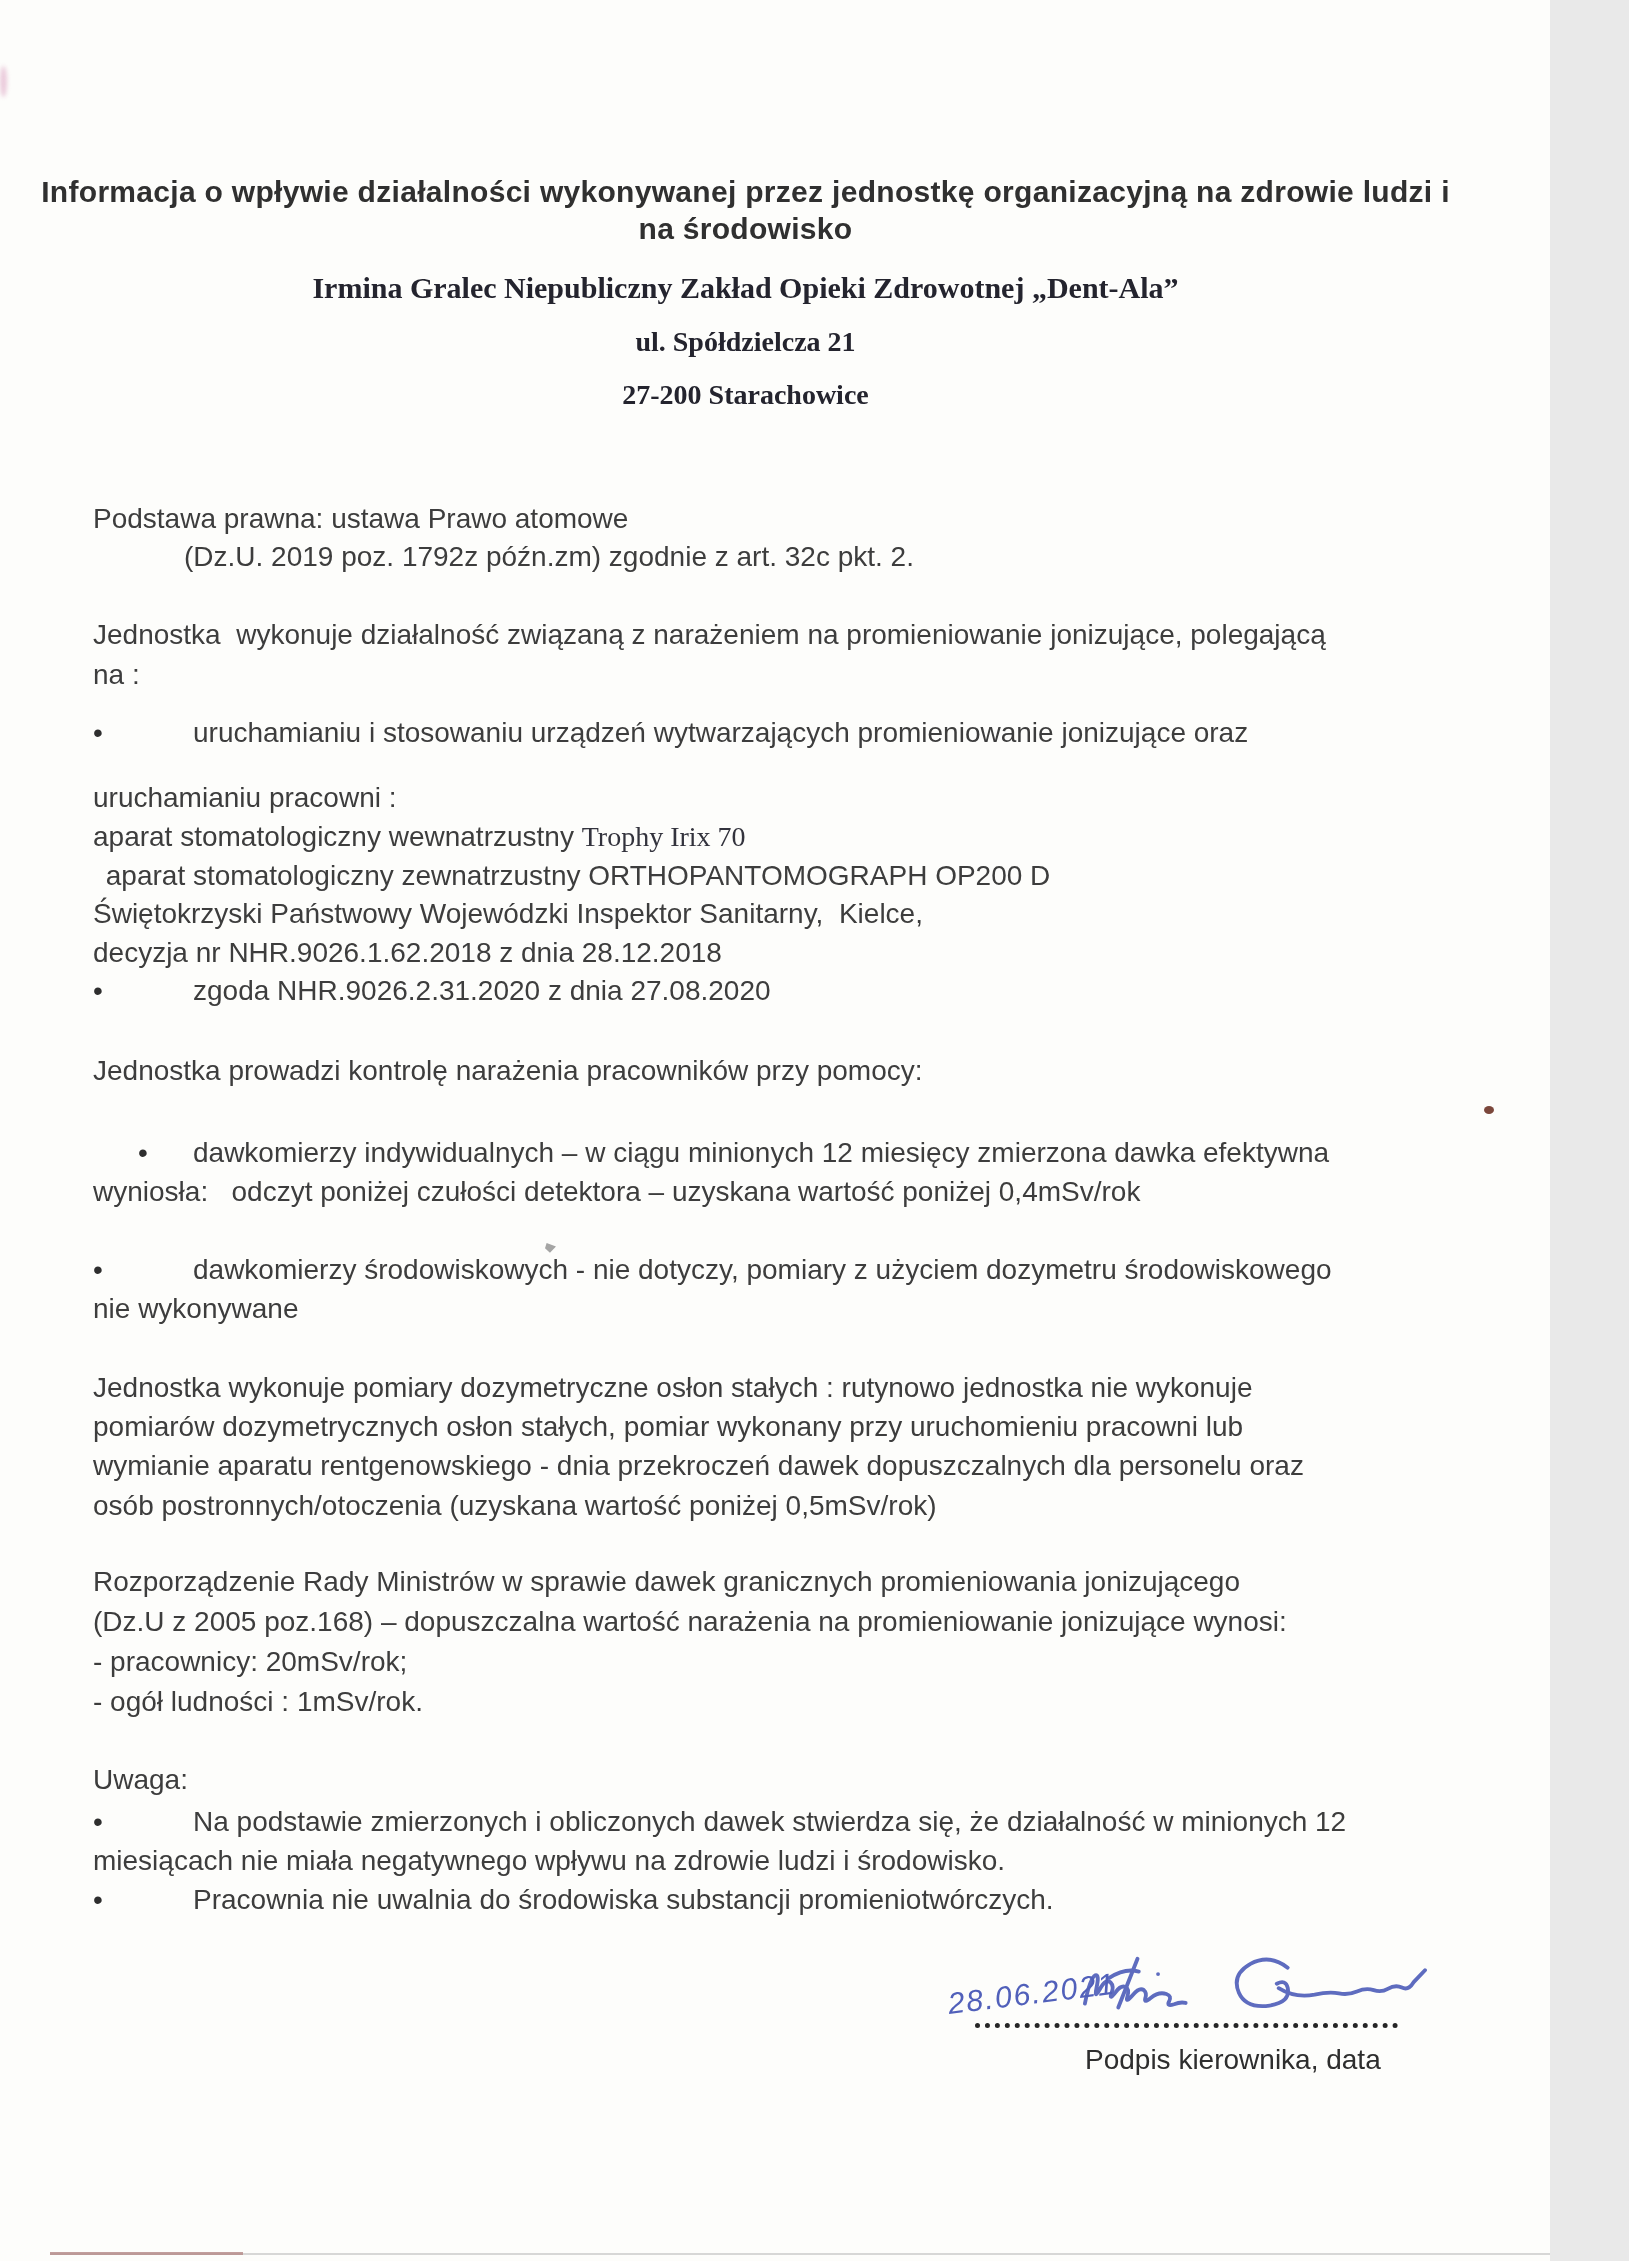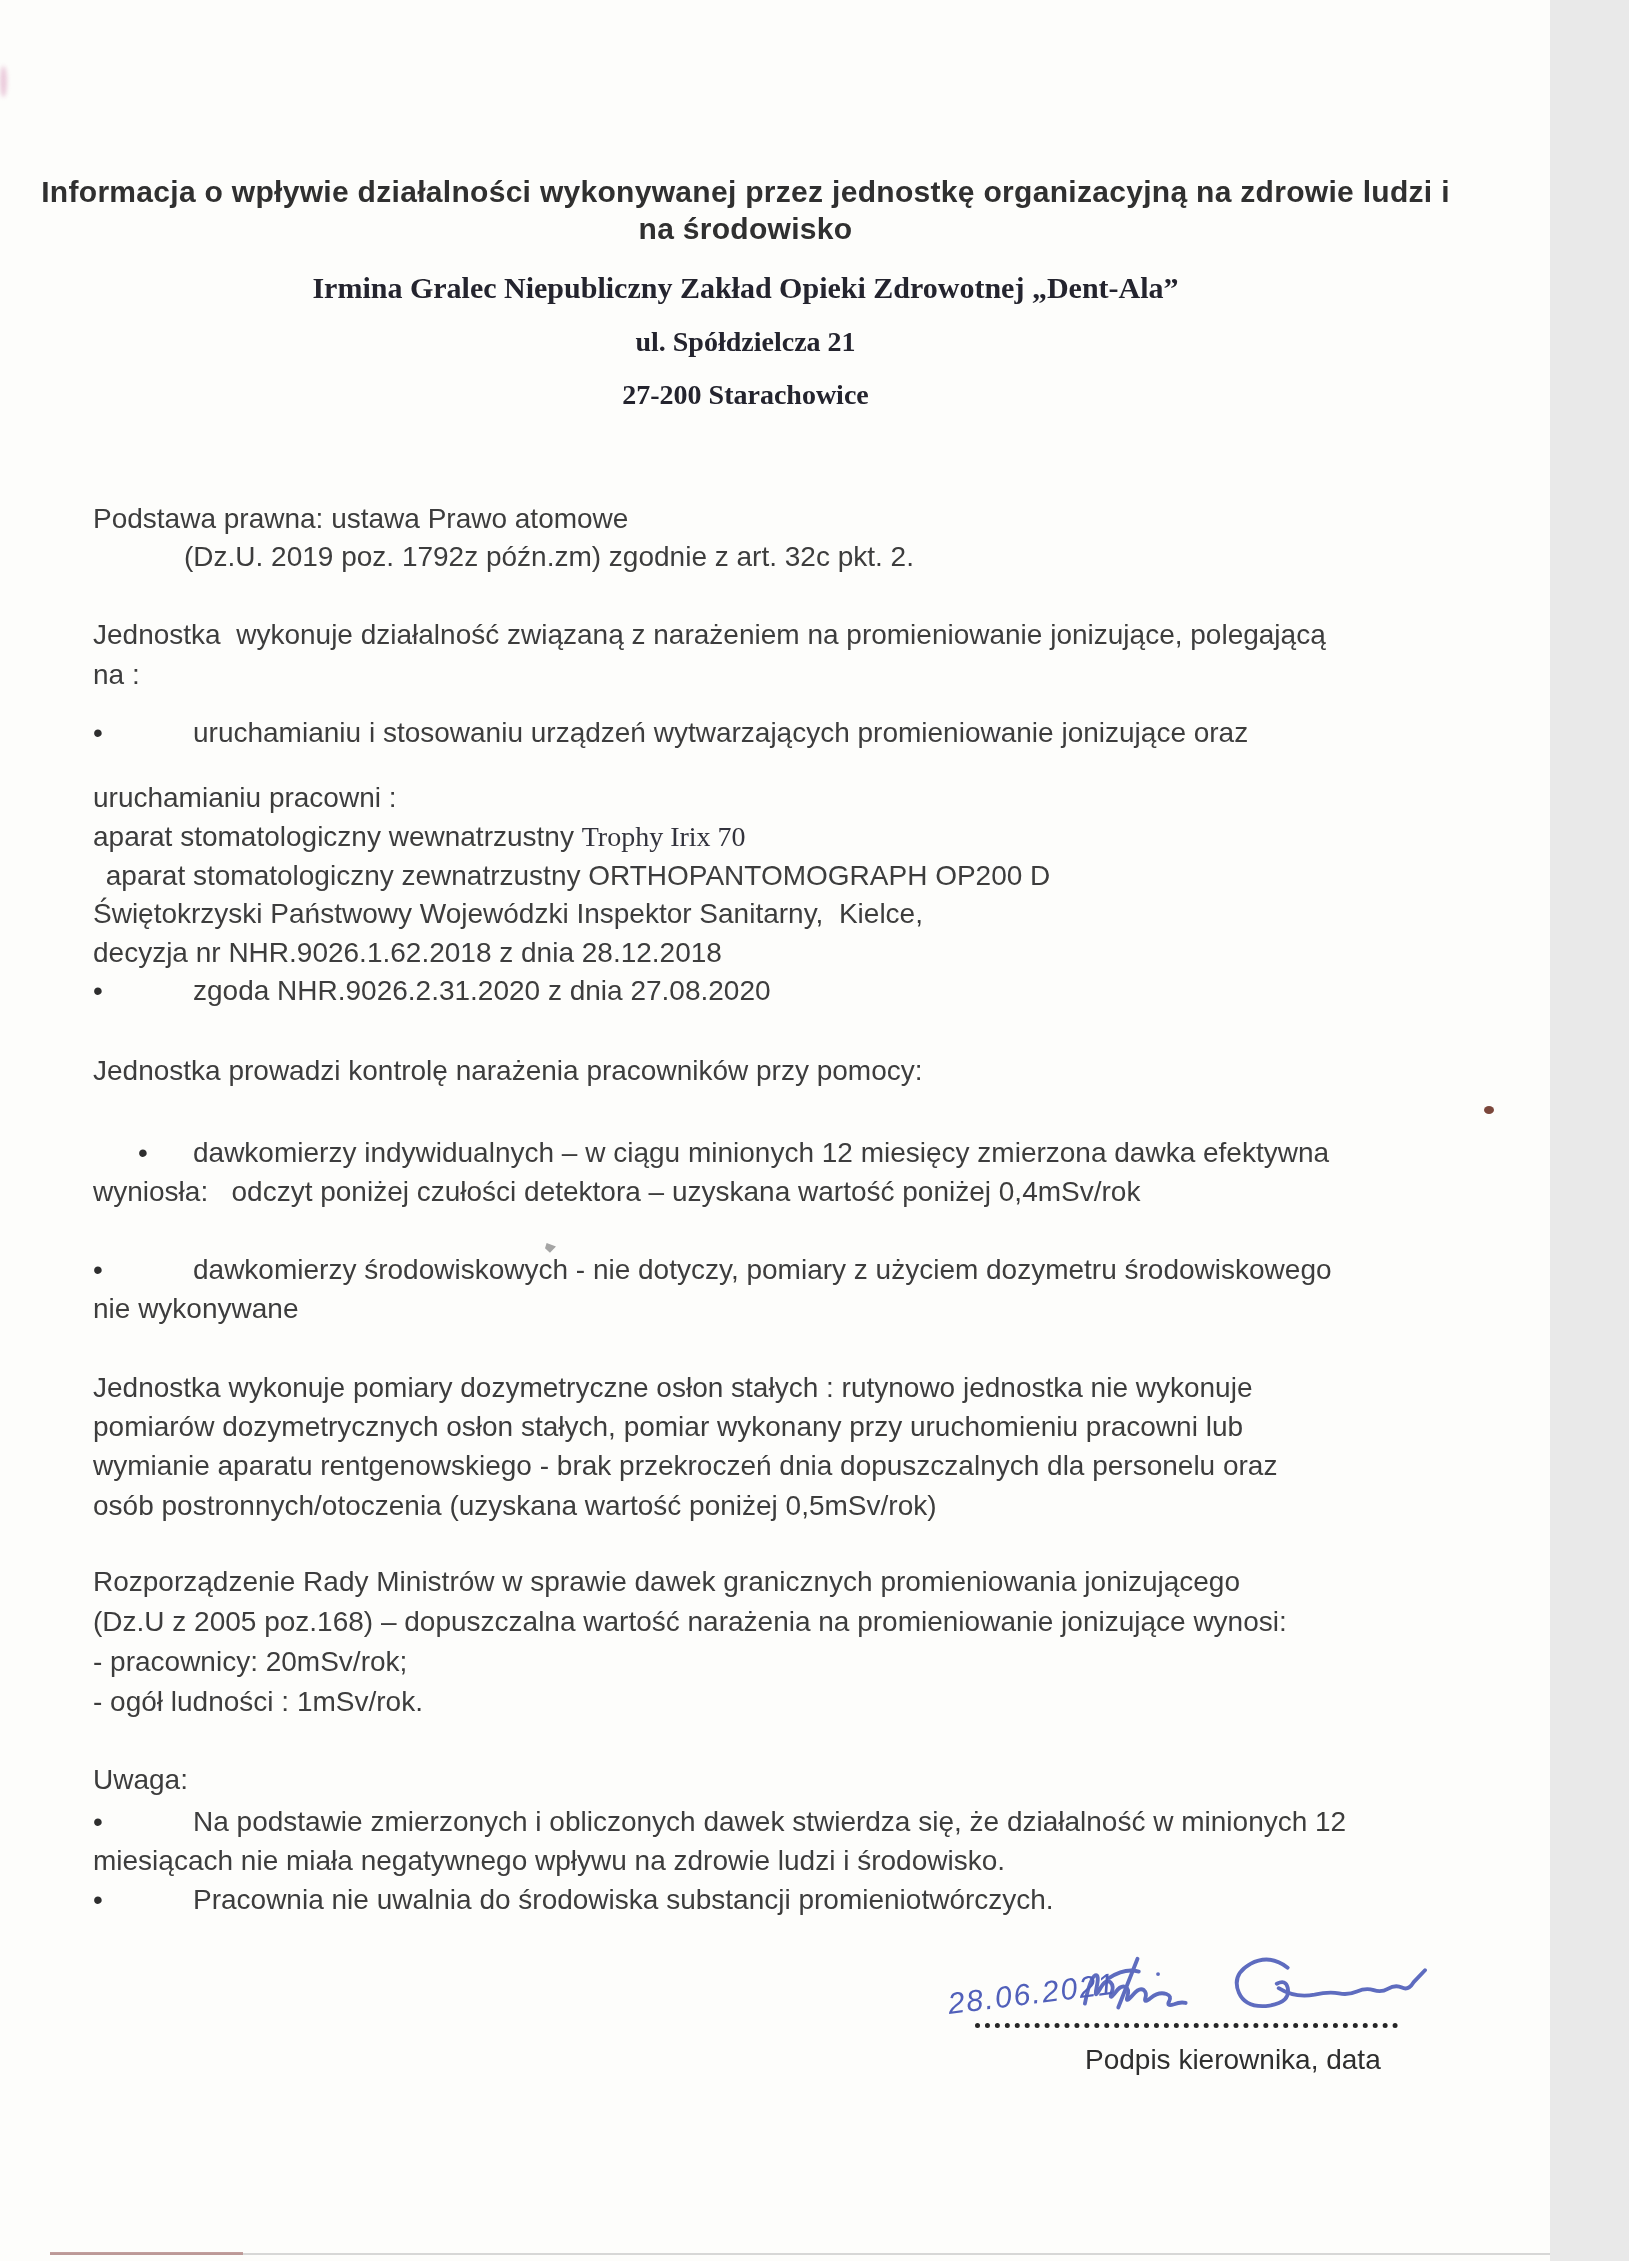--- a/index.html
+++ b/index.html
@@ -108,21 +108,21 @@
   <div class="line" style="top:974px;"><span class="bullet">•</span><span>zgoda NHR.9026.2.31.2020 z dnia 27.08.2020</span></div>
 
   <div class="line" style="top:1054px;">Jednostka prowadzi kontrolę narażenia pracowników przy pomocy:</div>
   <div class="line" style="top:1136px;text-align:center;"><span class="bullet">•</span><span>dawkomierzy indywidualnych – w ciągu minionych 12 miesięcy zmierzona dawka efektywna</span></div>
   <div class="line" style="top:1175px;">wyniosła:   odczyt poniżej czułości detektora – uzyskana wartość poniżej 0,4mSv/rok</div>
   <div class="line" style="top:1253px;"><span class="bullet">•</span><span>dawkomierzy środowiskowych - nie dotyczy, pomiary z użyciem dozymetru środowiskowego</span></div>
   <div class="line" style="top:1292px;">nie wykonywane</div>
 
   <div class="line" style="top:1371px;">Jednostka wykonuje pomiary dozymetryczne osłon stałych : rutynowo jednostka nie wykonuje</div>
   <div class="line" style="top:1410px;">pomiarów dozymetrycznych osłon stałych, pomiar wykonany przy uruchomieniu pracowni lub</div>
-  <div class="line" style="top:1449px;">wymianie aparatu rentgenowskiego - brak przekroczeń dnia dopuszczalnych dla personelu oraz</div>
+  <div class="line" style="top:1449px;">wymianie aparatu rentgenowskiego - dnia przekroczeń dawek dopuszczalnych dla personelu oraz</div>
   <div class="line" style="top:1489px;">osób postronnych/otoczenia (uzyskana wartość poniżej 0,5mSv/rok)</div>
 
   <div class="line" style="top:1565px;">Rozporządzenie Rady Ministrów w sprawie dawek granicznych promieniowania jonizującego</div>
   <div class="line" style="top:1605px;">(Dz.U z 2005 poz.168) – dopuszczalna wartość narażenia na promieniowanie jonizujące wynosi:</div>
   <div class="line" style="top:1645px;">- pracownicy: 20mSv/rok;</div>
   <div class="line" style="top:1685px;">- ogół ludności : 1mSv/rok.</div>
 
   <div class="line" style="top:1763px;">Uwaga:</div>
   <div class="line" style="top:1805px;"><span class="bullet">•</span><span>Na podstawie zmierzonych i obliczonych dawek stwierdza się, że działalność w minionych 12</span></div>
   <div class="line" style="top:1844px;">miesiącach nie miała negatywnego wpływu na zdrowie ludzi i środowisko.</div>

